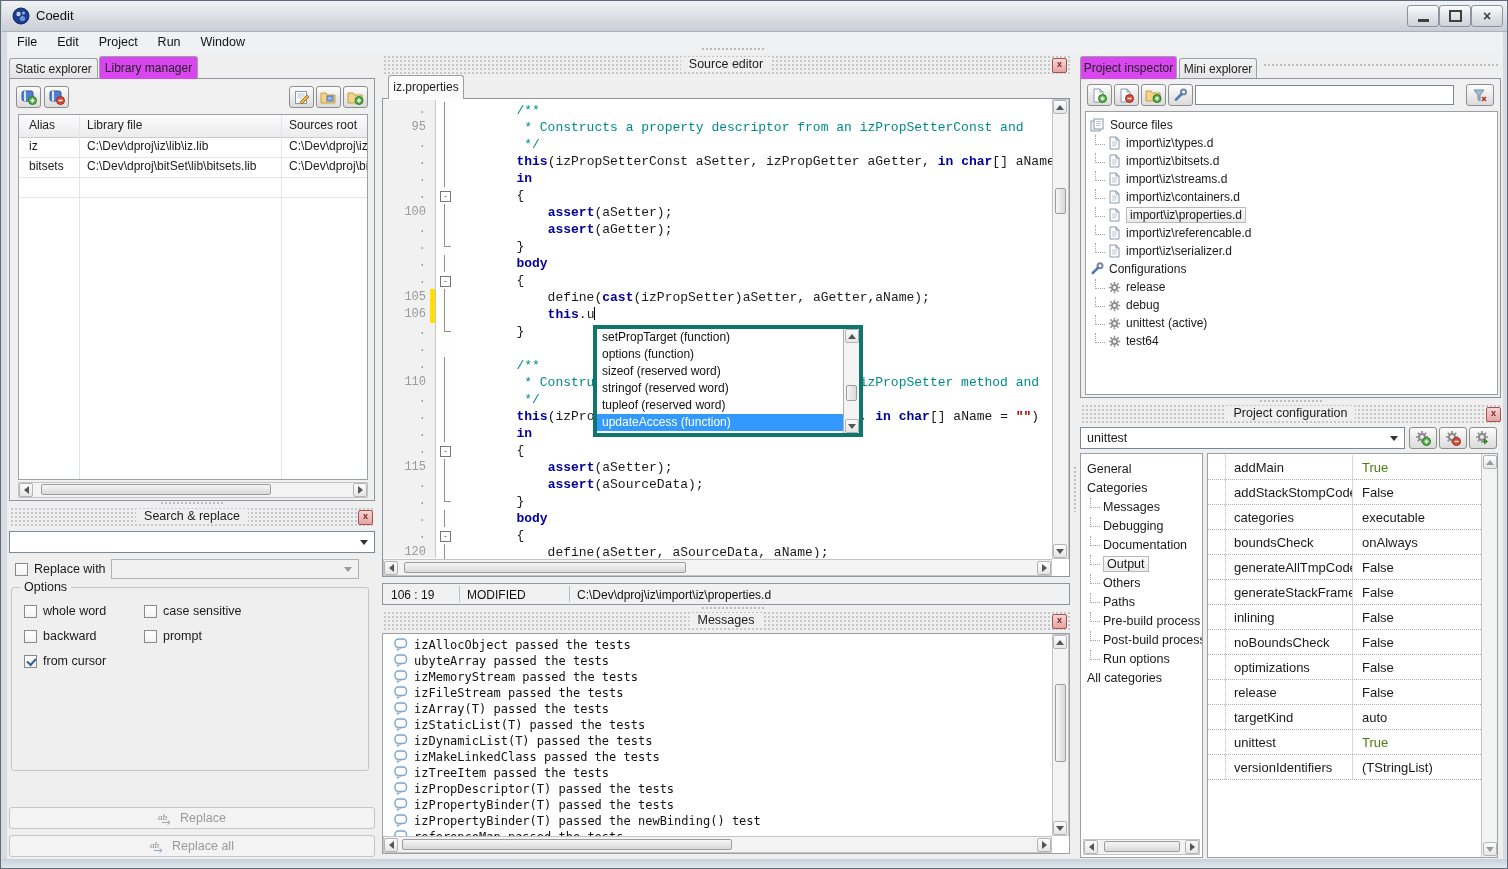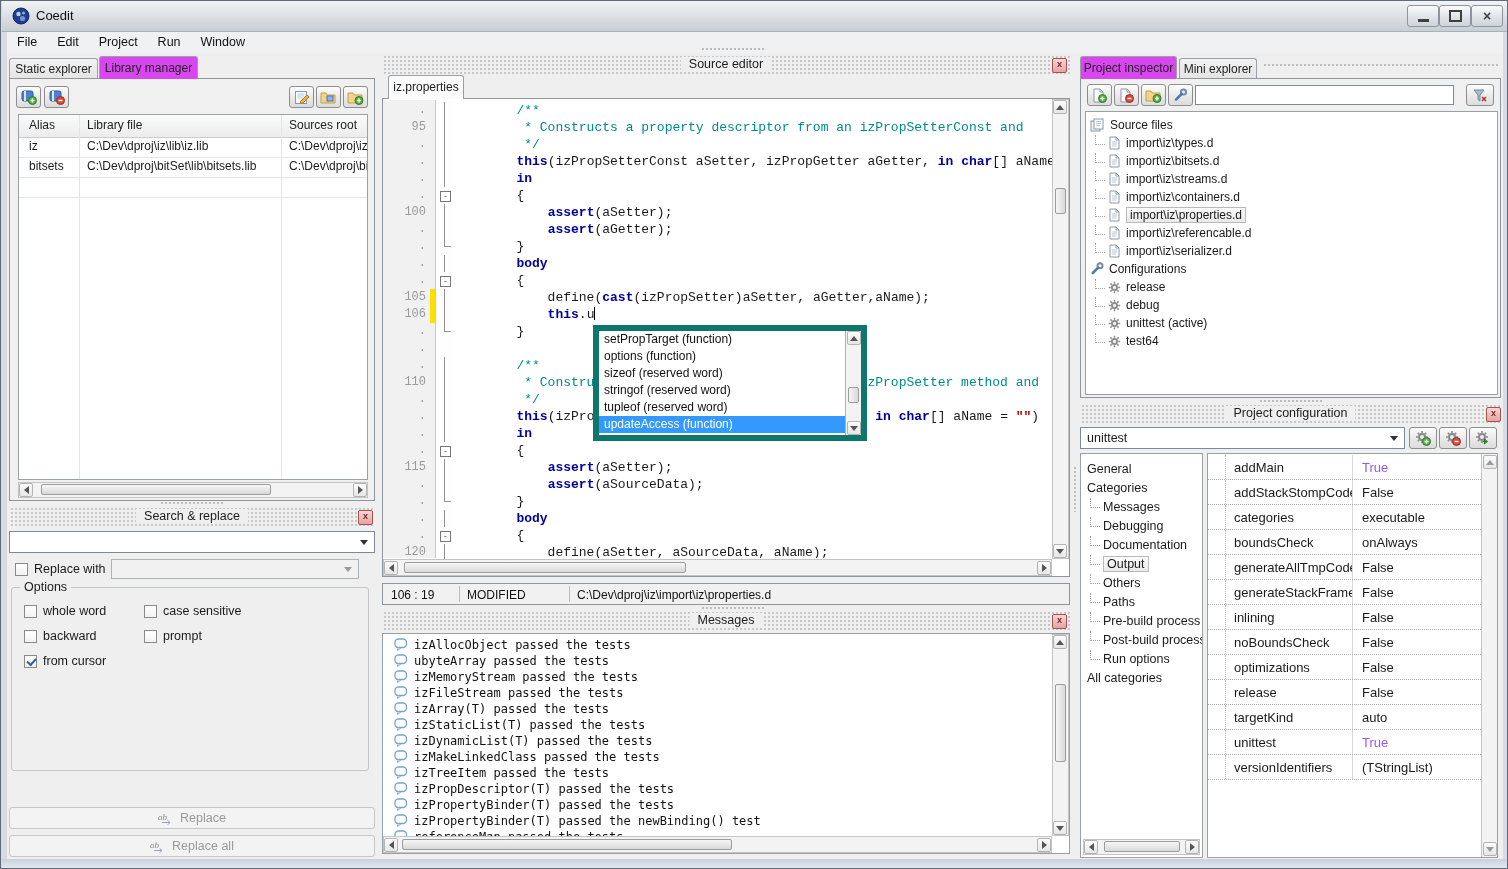--- a/index.html
+++ b/index.html
@@ -84,21 +84,21 @@
   .gmark{position:absolute;right:0;top:0;width:5px;height:17px;background:#FFDE00;}
   .frow{height:17px;position:relative;}
   .f-line{position:absolute;left:8px;top:0;bottom:0;width:1px;background:#8f8f8f;}
   .f-end{position:absolute;left:8px;top:0;height:8px;width:6px;border-left:1px solid #8f8f8f;border-bottom:1px solid #8f8f8f;}
   .f-box{position:absolute;left:4px;top:4px;width:9px;height:9px;border:1px solid #777;background:#fff;
     color:#333;font:8px/7px "Liberation Mono",monospace;text-align:center;}
   .crow{height:17px;white-space:pre;font:13px/17px "Liberation Mono",monospace;color:#1a1a1a;}
   .k{color:#00009B;font-weight:bold}.c{color:#008B8B}.s{color:#B40000;font-weight:bold}.t{color:#1a1a1a}
   .caret{display:inline-block;width:1px;height:13px;background:#000;vertical-align:-2px;}
   #popup{position:absolute;left:210px;top:226px;width:262px;height:104px;background:#fff;
-    border:6px solid #0f766e;z-index:9;}
+    border:4px solid #0f766e;z-index:9;}
   .pitem{height:17px;line-height:17px;padding-left:5px;font-size:12px;color:#111;white-space:nowrap;}
   .pitem.sel{background:#3399FF;color:#fff;}
   #statusbar{position:absolute;left:381px;top:582px;width:688px;height:22px;background:#F1F1F1;
     border:1px solid #8E959D;box-sizing:border-box;}
   .st-sep{position:absolute;top:2px;bottom:2px;width:1px;background:#B9BDC2;}
   .st-txt{position:absolute;top:4px;font-size:12px;color:#111;white-space:nowrap;}
   
   .mrow{height:16px;display:flex;align-items:center;gap:6px;padding-left:11px;
     font:12px "DejaVu Sans Mono",monospace;color:#111;white-space:nowrap;}
   
@@ -106,21 +106,21 @@
   .conn{width:9px;height:9px;border-left:1px dotted #A5A5A5;border-bottom:1px dotted #A5A5A5;
     margin:0 3px 7px 5px;flex:none;}
   .selbox{border:1px solid #B9B9B9;border-radius:0;background:linear-gradient(#FCFCFC,#E9E9E9);padding:0 3px;}
   .catrow{height:19px;display:flex;align-items:center;font-size:12.5px;white-space:nowrap;}
   .prow{position:absolute;left:0;width:273px;height:25px;border-bottom:1px dotted #ADADAD;box-sizing:border-box;}
   .prow .gut{position:absolute;left:0;top:0;bottom:0;width:17px;border-right:1px dotted #BDBDBD;}
   .prow .pn{position:absolute;left:18px;top:0;bottom:0;width:127px;border-right:1px solid #D8D8D8;
     display:flex;align-items:center;padding-left:8px;font-size:13px;box-sizing:border-box;overflow:hidden;}
   .prow .pv{position:absolute;left:146px;right:0;top:0;bottom:0;display:flex;align-items:center;
     padding-left:8px;font-size:13px;overflow:hidden;}
-  .pv.red{color:#8b5cf6;}
+  .pv.red{color:#4d7c0f;}
   svg{display:block}
 </style>
 </head>
 <body>
 
 <div id="win">
 
   <div id="titlebar">
     <span id="appicon">
       <svg width="18" height="18">

